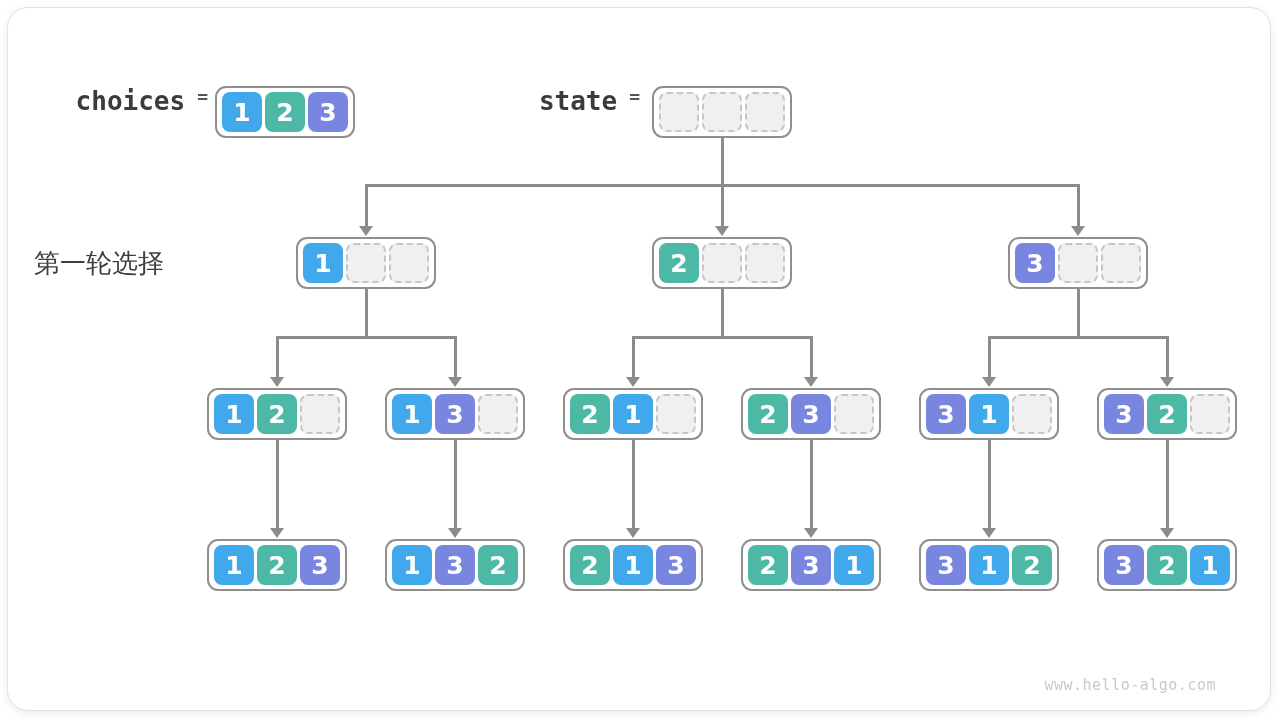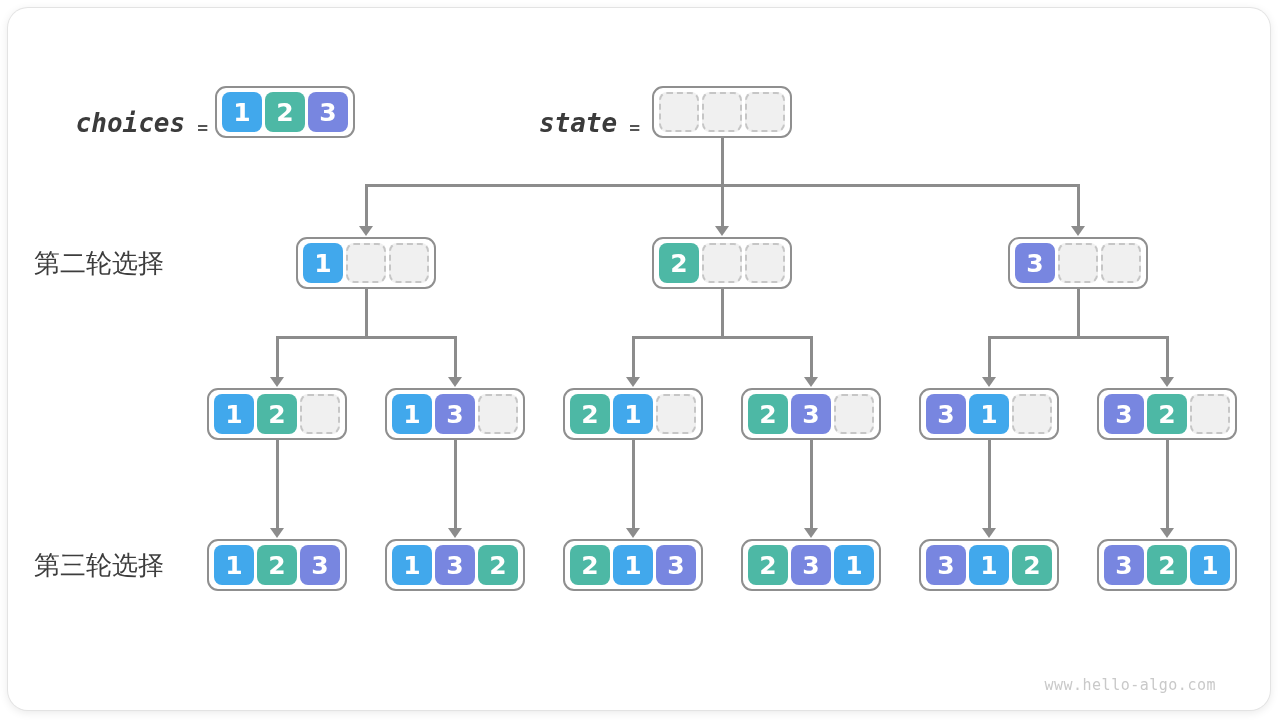--- a/index.html
+++ b/index.html
@@ -19,24 +19,23 @@
     width: 1262px; height: 702px;
     background: #ffffff;
     border-radius: 20px;
     box-shadow: 0 0 0 1px #e3e3e3, 0 2px 10px rgba(0,0,0,0.10);
   }
 
   .hdr-group {
     position: absolute;
     height: 52px;
     display: flex;
-    align-items: flex-end;
+    align-items: flex-start;
     justify-content: flex-end;
     gap: 12px;
-    font-style: italic;
   }
   .mono-label {
     font-family: "DejaVu Sans Mono", "Liberation Mono", monospace;
     font-weight: 700;
     font-size: 26px;
     color: #3b3b3b;
     white-space: nowrap;
   }
   .equals {
     font-family: "DejaVu Sans Mono", "Liberation Mono", monospace;
@@ -115,22 +114,21 @@
 
   <div class="hdr-group" style="left:40px; top:86px; width:168px;">
     <span class="mono-label">choices</span>
     <span class="equals">=</span>
   </div>
   <div class="hdr-group" style="left:495px; top:86px; width:145px;">
     <span class="mono-label">state</span>
     <span class="equals">=</span>
   </div>
 
-  <div class="round-label" style="top:248px;">第二轮选择</div>
-  <div class="round-label" style="top:550px;">第三轮选择</div>
+  <div class="round-label" style="top:248px;">第一轮选择</div>
 
   <div id="diagram-layer">
       <div class="array-node" style="left: 215px; top: 86px; border-color: rgb(143, 143, 143);">
         <div class="cell" style="background: rgb(65, 168, 236);">1</div>
         <div class="cell" style="background: rgb(77, 184, 165);">2</div>
         <div class="cell" style="background: rgb(120, 134, 224);">3</div>
       </div>
       <div class="array-node" style="left: 652px; top: 86px; border-color: rgb(143, 143, 143);">
         <div class="cell empty" style="background: rgb(240, 240, 240); border-color: rgb(198, 198, 198);"></div>
         <div class="cell empty" style="background: rgb(240, 240, 240); border-color: rgb(198, 198, 198);"></div>

